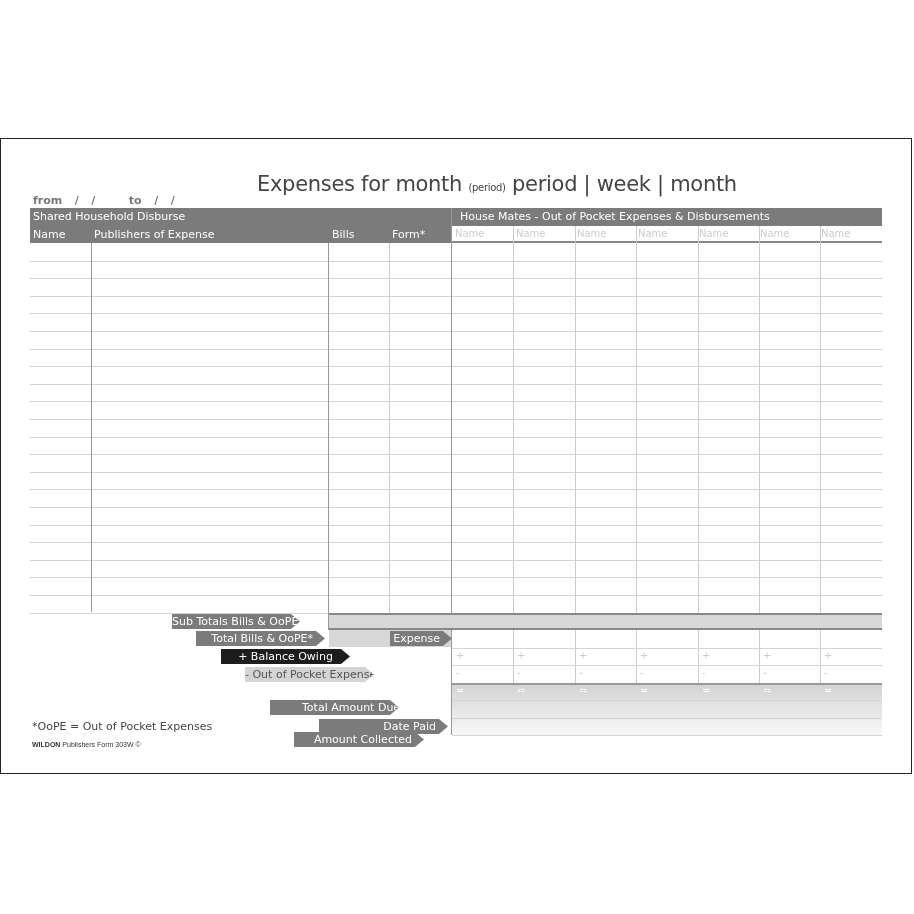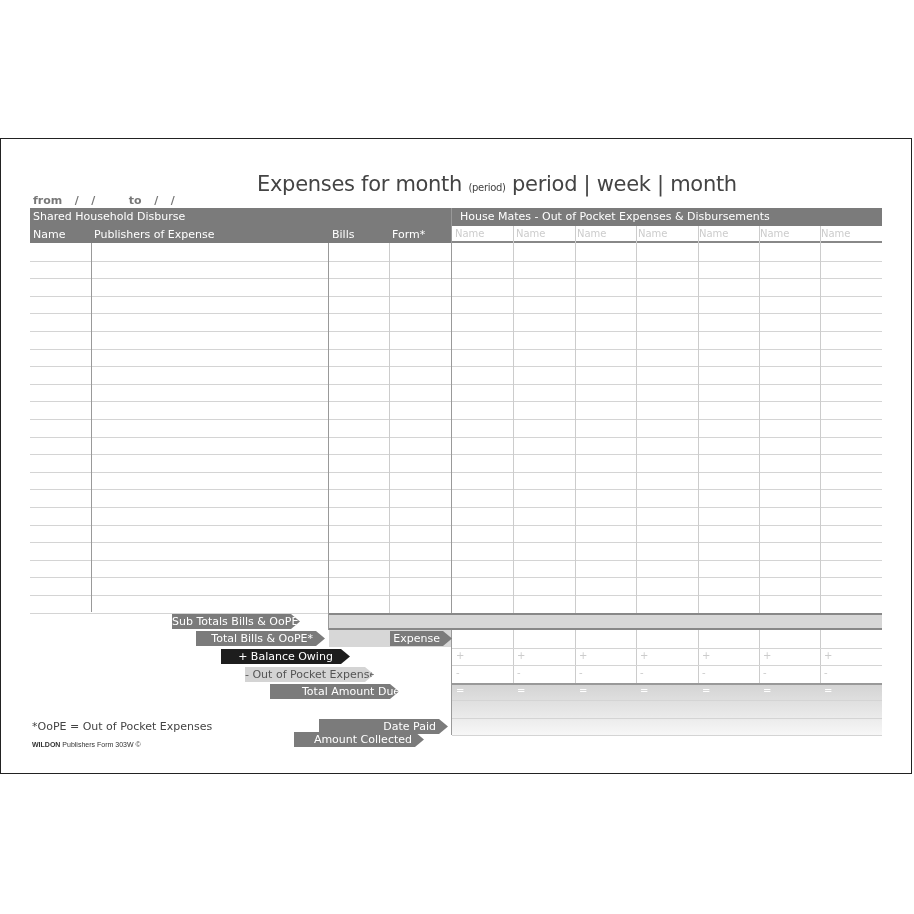--- a/index.html
+++ b/index.html
@@ -153,18 +153,18 @@
     <span class="sym" style="left: 702px; top: 685px; color: rgb(255, 255, 255);">=</span>
     <span class="sym" style="left: 763px; top: 685px; color: rgb(255, 255, 255);">=</span>
     <span class="sym" style="left: 824px; top: 685px; color: rgb(255, 255, 255);">=</span>
   </div>
 
 <div class="tag t-gray" style="left:172px;top:614px;width:128px;">Sub Totals Bills &amp; OoPE*</div>
 <div class="tag t-gray" style="left:196px;top:631px;width:129px;">Total Bills &amp; OoPE*</div>
 <div class="tag t-gray" style="left:390px;top:631px;width:62px;">Expense</div>
 <div class="tag t-black" style="left:221px;top:649px;width:129px;">+ Balance Owing</div>
 <div class="tag t-light" style="left:245px;top:667px;width:129px;">- Out of Pocket Expenses</div>
-<div class="tag t-gray" style="left:270px;top:684px;width:129px;padding-left:32px;">Total Amount Due</div>
+<div class="tag t-gray" style="left:270px;top:700px;width:129px;padding-left:32px;">Total Amount Due</div>
 <div class="tag t-gray" style="left:294px;top:732px;width:130px;">Amount Collected</div>
 <div class="tag t-gray" style="left:319px;top:719px;width:129px;">Date Paid</div>
 
 <div class="footnote">*OoPE = Out of Pocket Expenses</div>
 <div class="publisher"><b>WILDON</b> <span>Publishers Form 303W ©</span></div>
 
 </body></html>

